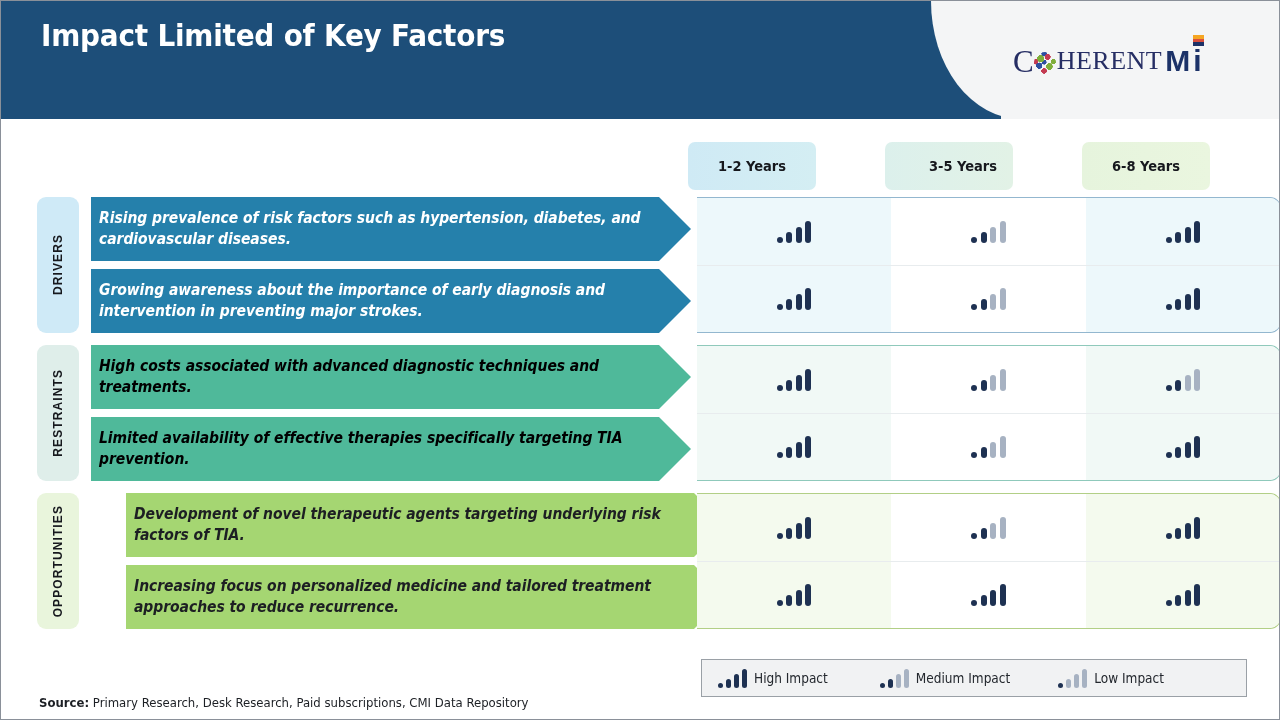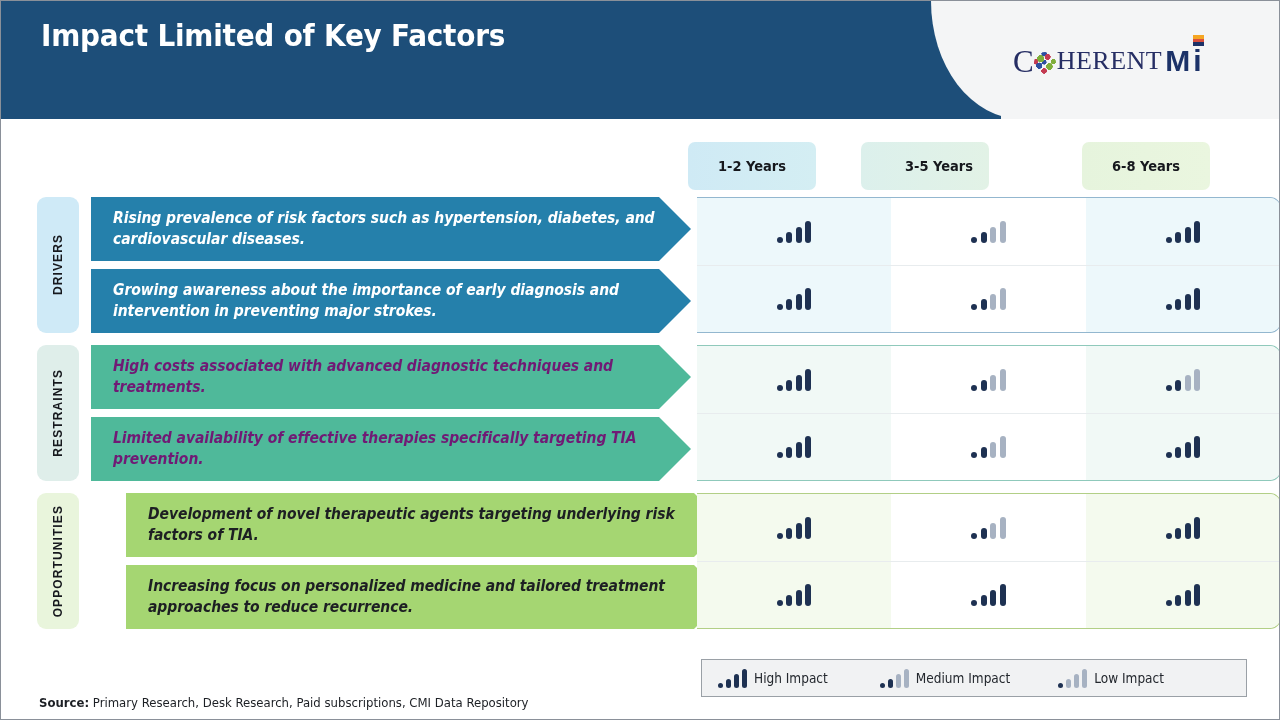--- a/index.html
+++ b/index.html
@@ -77,21 +77,21 @@
 
   
   .col-head {
     position:absolute; top:141px; height:48px; width:128px;
     border-radius:7px;
     display:flex; align-items:center; justify-content:center;
     font-size:14.5px; font-weight:bold; color:#16181d;
     font-family:"DejaVu Sans Condensed","Liberation Sans", sans-serif;
   }
   #ch0 { left:687px; background:linear-gradient(to right,#cfeaf5,#d4eef3); }
-  #ch1 { left:860px; background:linear-gradient(to right,#dcf0ec,#e2f2e6);padding-left:28px; }
+  #ch1 { left:884px; background:linear-gradient(to right,#dcf0ec,#e2f2e6);padding-left:28px; }
   #ch2 { left:1081px; background:linear-gradient(to right,#e6f4dd,#eaf6df); }
 
   
   .group { position:absolute; left:36px; }
   #g0 { top:196px; height:136px; }
   #g1 { top:344px; height:136px; }
   #g2 { top:492px; height:136px; }
 
   .vlabel {
     position:absolute; left:0; top:0; width:42px; height:100%;
@@ -106,33 +106,33 @@
   #g0 .vlabel { background:#cfeaf7; }
   #g1 .vlabel { background:#dfeeea; }
   #g2 .vlabel { background:#e9f5dc; }
 
   
   .arrows { position:absolute; left:54px; top:0; width:600px; height:100%; }
   .arrow {
     position:absolute; left:0; width:600px; height:64px;
     display:flex; align-items:center;
     clip-path:polygon(0 0, calc(100% - 32px) 0, 100% 50%, calc(100% - 32px) 100%, 0 100%);
-    padding:0 22px 0 22px;
+    padding:0 22px 0 8px;
   }
   .arrow.a0 { top:0; }
   .arrow.a1 { top:72px; }
   .arrow p {
     font-size:15.5px; font-style:italic; font-weight:bold;
     line-height:21.5px; letter-spacing:-0.05px;
     font-family:"DejaVu Sans Condensed","Liberation Sans", sans-serif;
   }
   #g0 .arrow { background:#2580ab; }
   #g0 .arrow p { color:#ffffff; }
   #g1 .arrow { background:#4fb99a; }
-  #g1 .arrow p { color:#701a75; }
+  #g1 .arrow p { color:#000000; }
   #g2 .arrow { background:#a5d672;margin-left:35px; }
   #g2 .arrow p { color:#1d1f23; }
 
   
   .cells {
     position:absolute; height:136px; width:584px; left:660px;
     border-radius:0 11px 11px 0;
     overflow:hidden;
     background:#ffffff;
   }

